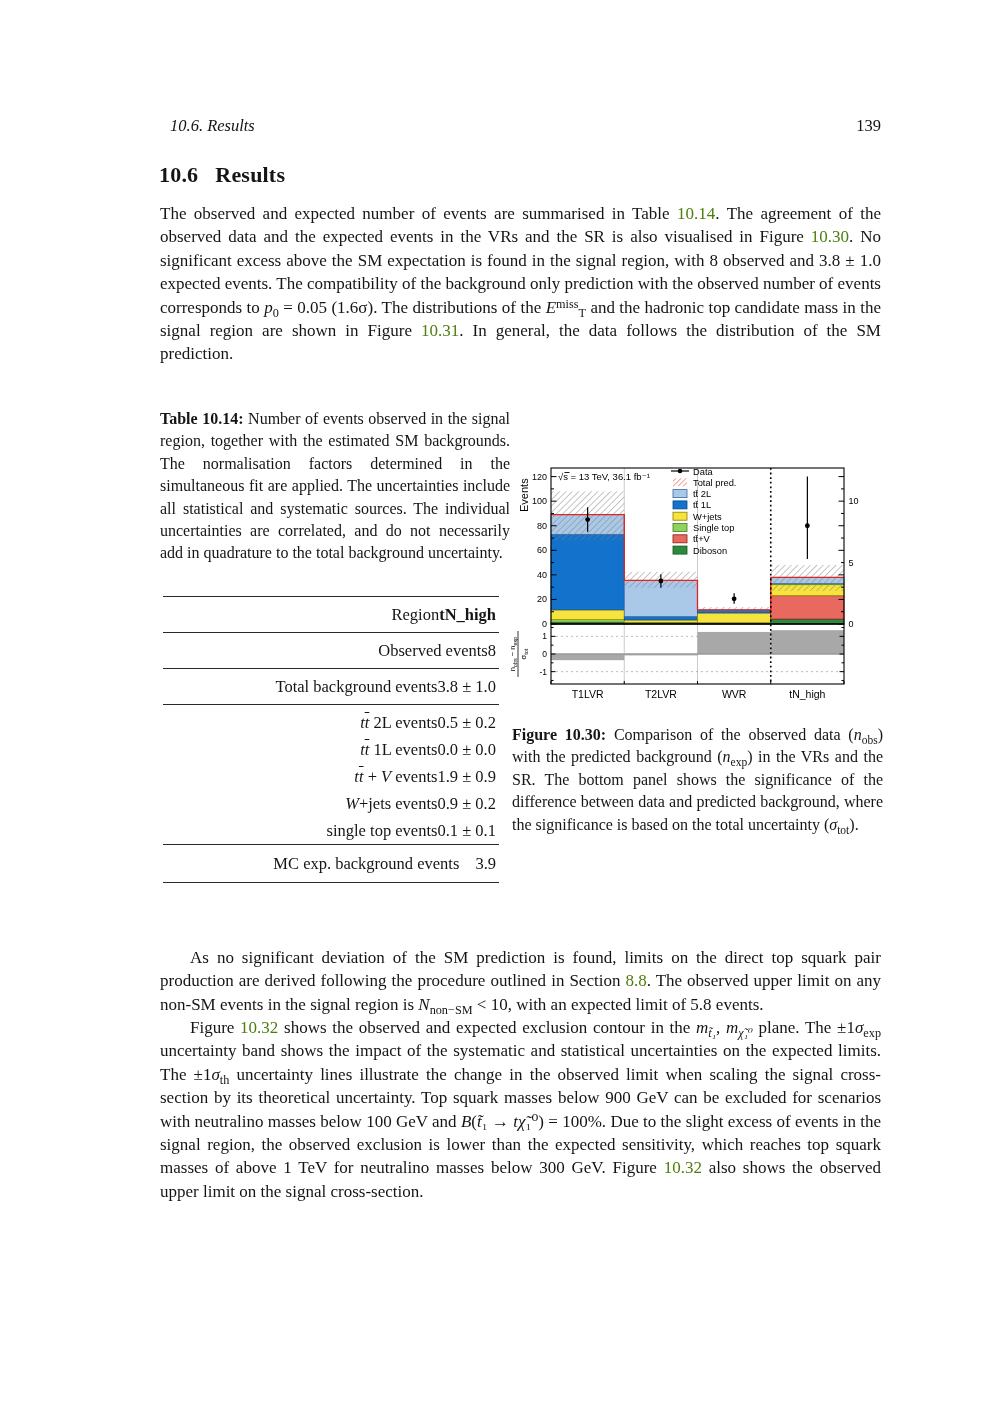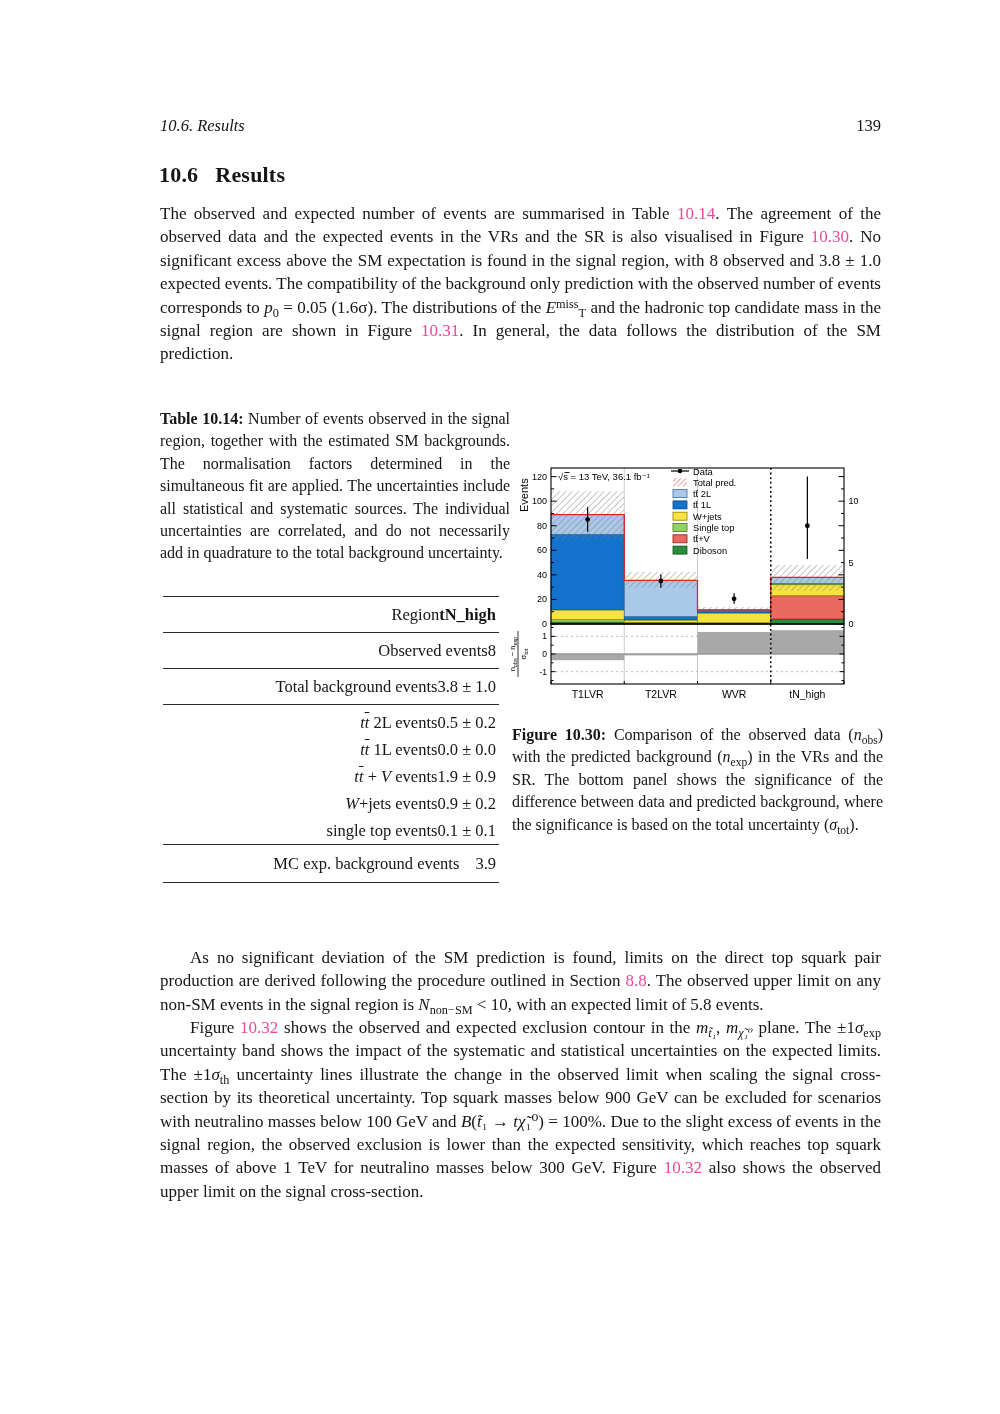--- a/index.html
+++ b/index.html
@@ -1,20 +1,20 @@
 <!DOCTYPE html>
 <html><head>
 <meta charset="utf-8">
 <style>
   html,body{margin:0;padding:0;background:#ffffff;}
   .page{position:relative;width:1000px;height:1414px;background:#ffffff;overflow:hidden;
         font-family:"Liberation Serif","DejaVu Serif",serif;color:#151515;}
   .pagehead{position:absolute;left:160px;top:116px;width:721px;display:flex;
             justify-content:space-between;font-size:16.5px;}
-  .runhead{font-style:italic;}
+  .runhead{font-style:italic;margin-left:10px;}
   h1.section{position:absolute;left:159px;top:162px;margin:0;font-size:22px;font-weight:bold;
              letter-spacing:.2px;}
   .sec-title{margin-left:17px;}
   .body{position:absolute;left:160px;width:721px;margin:0;font-size:17px;line-height:23.4px;
         text-align:justify;}
   .p1{top:202px;}
   .p2{top:946px;text-indent:30px;}
   .p3{top:1016px;text-indent:30px;}
   .caption{position:absolute;font-size:16px;line-height:22.4px;text-align:justify;}
   .tablecap{left:160px;top:392px;width:350px;margin-top:16px;}
@@ -27,21 +27,21 @@
         line-height:21px;padding:3px 3px;}
   .r-head,.r-single{padding:7px 3px;}
   .r-last{padding:8px 3px;gap:16px;}
   .bt{border-top:1.3px solid #2a2a2a;}
   .bb{border-bottom:1.3px solid #2a2a2a;}
   .val{text-align:right;white-space:nowrap;}
   .r-head .val{font-weight:bold;}
   
   .rt-i{font-style:italic;}
   .rt-b{font-weight:bold;}
-  .rt-link{color:#ec4899;}
+  .rt-link{color:#4d7c0f;}
   .rt-sub{vertical-align:-0.32em;font-size:0.72em;line-height:0;}
   .rt-sup{vertical-align:0.45em;font-size:0.72em;line-height:0;}
   .rt-ov{text-decoration:overline;}
 </style>
 </head>
 <body>
 
 <div class="page">
 
   <div class="pagehead">

